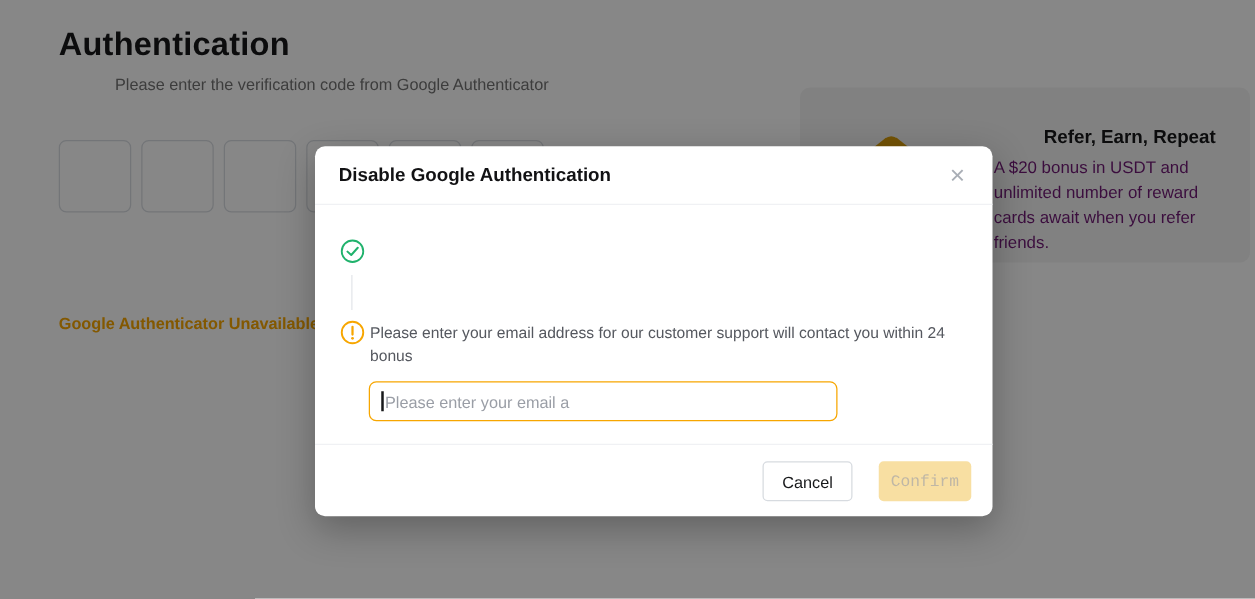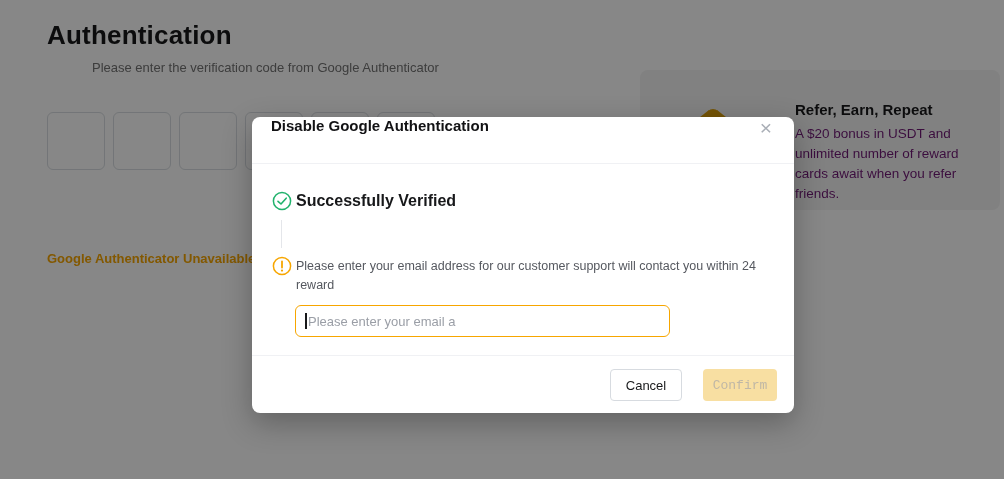--- a/index.html
+++ b/index.html
@@ -10,30 +10,30 @@
   .page-title { position:absolute; left:47px; top:20px; font-size:26px; font-weight:700; color:#17181a; letter-spacing:.2px; }
   .page-subtitle { position:absolute; left:47px; top:60px; font-size:13px; color:#737373;margin-left:45px; }
   .code-row { position:absolute; left:47px; top:112px; display:flex; gap:8px; }
   .code-box { width:58px; height:58px; background:#ffffff; border:1px solid #d9dde2; border-radius:6px; }
   .fallback-link { position:absolute; left:47px; top:251px; font-size:13px; font-weight:600; color:#f7a600; cursor:pointer; white-space:nowrap; }
 
   
   .ref-card { position:absolute; left:640px; top:70px; width:360px; height:140px; background:#f4f4f4; border-radius:8px; }
   .gift-icon { position:absolute; left:41px; top:37px; width:64px; height:64px; }
   .ref-text { position:absolute; left:155px; top:31px; width:192px; }
-  .ref-title { font-size:15px; font-weight:700; color:#17181a; }
+  .ref-title { font-size:15px; font-weight:700; color:#17181a;margin-left:40px; }
   .ref-body { margin-top:6px; font-size:13.5px; line-height:20px; color:#701a75; }
 
   
   .dim { position:absolute; inset:0; background:rgba(0,0,0,0.47); z-index:5; }
 
   
   .modal { position:absolute; left:252px; top:117px; width:542px; height:296px; background:#ffffff;
            border-radius:8px; box-shadow:0 10px 30px rgba(0,0,0,.28); z-index:10; }
-  .modal-header { position:absolute; left:0; top:0; right:0; height:47px; display:flex; 
+  .modal-header { position:absolute; left:0; top:0; right:0; height:47px; display:flex; align-items:center;
                   justify-content:space-between; padding:0 22px 0 19px; border-bottom:1px solid #f0f1f4; }
   .modal-title { font-size:15px; font-weight:700; color:#121214; }
   .modal-close { font-size:21px; line-height:1; color:#a9aeb6; cursor:pointer; font-weight:400; }
 
   .step-icon { position:absolute; left:20px; width:20px; height:20px; }
   .success-row-icon { top:74px; }
   .success-label { position:absolute; left:44px; top:74px; font-size:16px; font-weight:700; color:#17181a; line-height:20px; }
   .connector { position:absolute; left:29px; top:103px; width:1px; height:28px; background:#e4e6ea; }
   .warning-row-icon { top:139px; }
   .warning-lines { position:absolute; left:44px; top:140px; width:470px; font-size:12.5px; line-height:19px; color:#55585f; }
@@ -90,32 +90,31 @@
   <div class="modal">
     <div class="modal-header">
       <div class="modal-title">Disable Google Authentication</div>
       <div class="modal-close">×</div>
     </div>
 
     <svg class="step-icon success-row-icon" viewBox="0 0 20 20">
       <circle cx="10" cy="10" r="8.6" fill="none" stroke="#20b26c" stroke-width="1.5"></circle>
       <path d="M6 10.3 L9 13 L14.2 7.2" fill="none" stroke="#20b26c" stroke-width="1.6" stroke-linecap="round" stroke-linejoin="round"></path>
     </svg>
-    <div class="success-label">Successfully Verified</div>
 
     <div class="connector"></div>
 
     <svg class="step-icon warning-row-icon" viewBox="0 0 20 20">
       <circle cx="10" cy="10" r="8.6" fill="none" stroke="#f7a600" stroke-width="1.5"></circle>
       <path d="M10 5.4 L10 11.6" fill="none" stroke="#f7a600" stroke-width="1.8" stroke-linecap="round"></path>
       <circle cx="10" cy="14.6" r="1.1" fill="#f7a600"></circle>
     </svg>
     <div class="warning-lines">
       <div>Please enter your email address for our customer support will contact you within 24</div>
-      <div>reward</div>
+      <div>bonus</div>
     </div>
 
     <div class="email-wrap">
       <input class="email-input" type="text" placeholder="Please enter your email a" style="">
       <div class="caret"></div>
     </div>
 
     <div class="modal-footer-line"></div>
     <div class="btn btn-cancel">Cancel</div>
     <div class="btn btn-confirm">Confirm</div>

